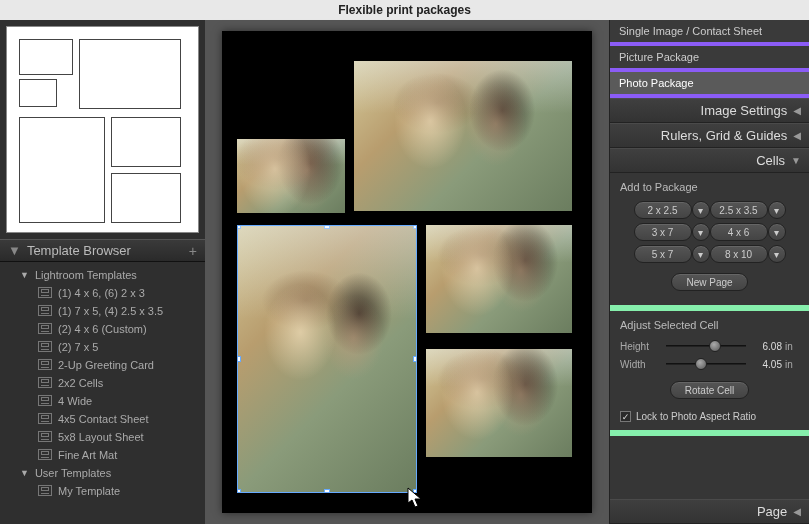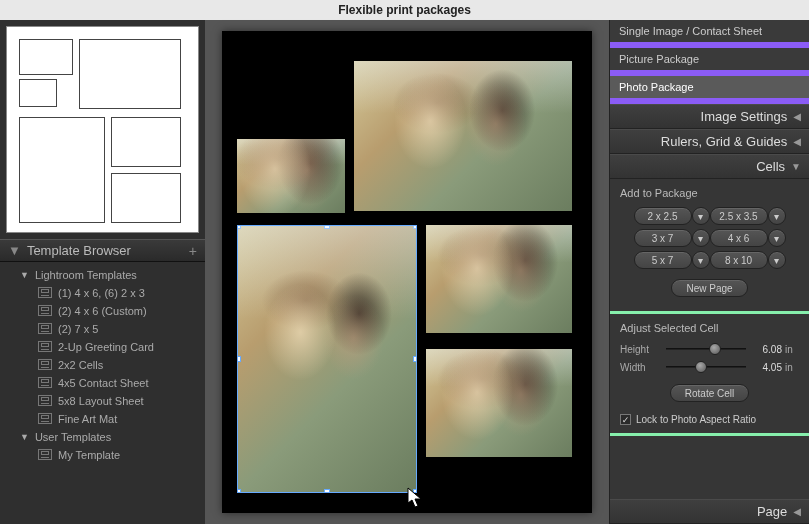--- a/index.html
+++ b/index.html
@@ -31,25 +31,25 @@
  linear-gradient(to bottom,rgba(235,240,245,.4) 0%,transparent 35%)}
 .sel{border:1px solid #6af}
 .handle{position:absolute;width:6px;height:6px;background:#fff;border:1px solid #6af}
 .h-tl{left:-3px;top:-3px}.h-tr{right:-3px;top:-3px}.h-bl{left:-3px;bottom:-3px}.h-br{right:-3px;bottom:-3px}
 .h-tm{left:50%;top:-3px;margin-left:-3px}.h-bm{left:50%;bottom:-3px;margin-left:-3px}
 .h-ml{left:-3px;top:50%;margin-top:-3px}.h-mr{right:-3px;top:50%;margin-top:-3px}
 .cursor{position:absolute;left:185px;top:456px;z-index:10;pointer-events:none}
 
 .right{width:200px;background:#363636;display:flex;flex-direction:column;border-left:1px solid #222}
 .tabs{background:#3a3a3a}
-.tab{padding:5px 9px;color:#ccc;font-size:11px;border-bottom:6px solid #8b5cf6;cursor:pointer}
+.tab{padding:5px 9px;color:#ccc;font-size:11px;border-bottom:4px solid #8b5cf6;cursor:pointer}
 .tab.active{background:#5a5a5a;color:#fff}
 .phdr{height:25px;display:flex;align-items:center;justify-content:flex-end;padding:0 8px;background:linear-gradient(#3f3f3f,#333);border-top:1px solid #4a4a4a;border-bottom:1px solid #222;color:#ddd;font-size:13px}
 .phdr .tri{margin-left:6px;color:#999;font-size:10px}
-.panel{padding:8px 10px;border-bottom:3px solid #86efac}
+.panel{padding:8px 10px;border-bottom:6px solid #86efac}
 .sub{color:#bbb;font-size:11px;margin-bottom:8px}
 .sizerow{display:flex;gap:0;justify-content:center;margin:4px 0}
 .btn{background:linear-gradient(#555,#444);border:1px solid #222;border-radius:10px;height:18px;display:flex;align-items:center;justify-content:center;color:#ccc;font-size:10px;cursor:pointer;box-shadow:inset 0 1px 0 rgba(255,255,255,.1)}
 .size{width:58px}
 .dd{width:18px}
 .wide{padding:0 14px;margin:6px auto}
 .field{display:flex;align-items:center;margin:4px 0;font-size:10px;color:#aaa}
 .field span:first-child{width:40px}
 .slider{flex:1;height:14px;position:relative;margin:0 6px}
 .track{position:absolute;left:0;right:0;top:6px;height:2px;background:#222;border-top:1px solid #111}
@@ -83,33 +83,41 @@
       <div class="folder">
         <span class="tri">▼</span>
         <span>Lightroom Templates</span>
       </div>
       <div class="item">
           <span class="ico"></span>
           <span>(1) 4 x 6, (6) 2 x 3</span>
         </div>
       <div class="item">
           <span class="ico"></span>
+          <span>(1) 7 x 5, (4) 2.5 x 3.5</span>
+        </div>
+      <div class="item">
+          <span class="ico"></span>
           <span>(2) 4 x 6 (Custom)</span>
         </div>
       <div class="item">
           <span class="ico"></span>
           <span>(2) 7 x 5</span>
         </div>
       <div class="item">
           <span class="ico"></span>
           <span>2-Up Greeting Card</span>
         </div>
       <div class="item">
           <span class="ico"></span>
           <span>2x2 Cells</span>
+        </div>
+      <div class="item">
+          <span class="ico"></span>
+          <span>4 Wide</span>
         </div>
       <div class="item">
           <span class="ico"></span>
           <span>4x5 Contact Sheet</span>
         </div>
       <div class="item">
           <span class="ico"></span>
           <span>5x8 Layout Sheet</span>
         </div>
       <div class="item">

